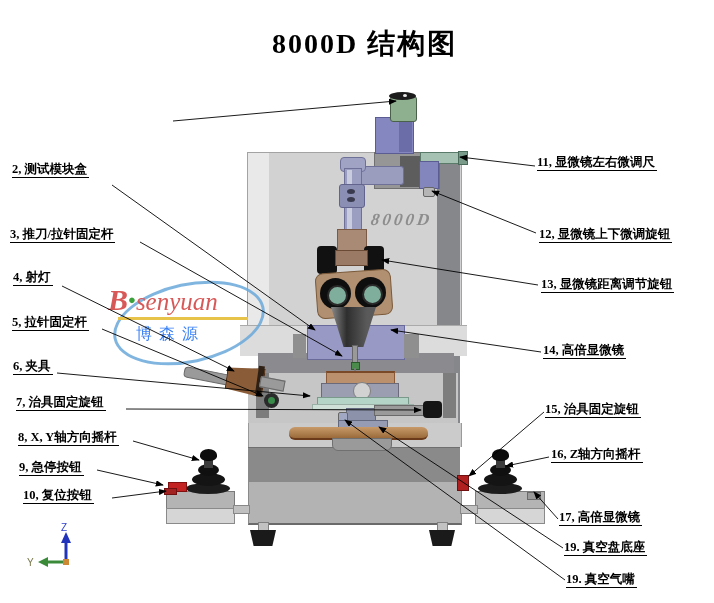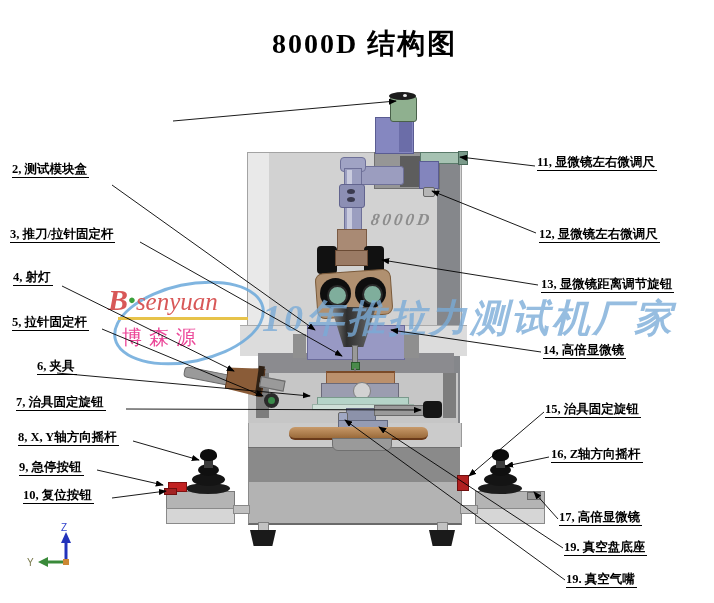--- a/index.html
+++ b/index.html
@@ -5,41 +5,41 @@
   html,body{margin:0;padding:0;background:#fff;}
   #stage{position:relative;width:714px;height:603px;background:#ffffff;overflow:hidden;
          font-family:"Liberation Serif","DejaVu Serif",serif;}
   .abs{position:absolute;}
   
   #title{left:272px;top:25px;font-size:28px;font-weight:bold;letter-spacing:2px;color:#000;white-space:nowrap;}
   
   .lbl{position:absolute;font-size:12.5px;font-weight:bold;color:#000;white-space:nowrap;
        border-bottom:1.5px solid #000;padding:0 2px 1px 0;line-height:14px;z-index:9;}
   .l1{left:14px;top:108px;}  .l2{left:12px;top:162px;}  .l3{left:10px;top:227px;}
-  .l4{left:13px;top:270px;}  .l5{left:12px;top:315px;}  .l6{left:13px;top:359px;margin-left:24px;}
+  .l4{left:13px;top:270px;}  .l5{left:12px;top:315px;}  .l6{left:13px;top:359px;}
   .l7{left:16px;top:395px;}  .l8{left:18px;top:430px;}  .l9{left:19px;top:460px;}
   .l10{left:23px;top:488px;} .l11{left:537px;top:155px;}.l12{left:539px;top:227px;}
   .l13{left:541px;top:277px;}.l14{left:543px;top:343px;}.l15{left:545px;top:402px;}
   .l16{left:551px;top:447px;}.l17{left:559px;top:510px;}.l18{left:564px;top:540px;}
   .l19{left:566px;top:572px;}
   
   #machine{position:absolute;left:0;top:0;width:714px;height:603px;z-index:1;}
   #machine div{position:absolute;}
   .model-text{left:371px;top:210px;font-size:17px;font-style:italic;font-weight:bold;
               color:#8d8d8d;letter-spacing:3px;transform:skewX(-8deg);}
   
   #watermark{position:absolute;left:0;top:0;width:714px;height:603px;z-index:5;pointer-events:none;}
   #wm-ellipse{position:absolute;left:112px;top:283px;width:148px;height:74px;border:3px solid rgba(106,168,219,.85);
               border-radius:50%;transform:rotate(-12deg);}
   #wm-gold{position:absolute;left:118px;top:317px;width:130px;height:3px;background:#e7c34a;}
   #wm-brand{position:absolute;left:108px;top:283px;white-space:nowrap;font-style:italic;}
   #wm-brand .b{font-size:30px;font-weight:bold;color:#d85858;}
   #wm-brand .dot{font-size:13px;color:#3aa03a;vertical-align:6px;}
   #wm-brand .rest{font-size:25px;color:#d85858;}
-  #wm-cn{position:absolute;left:122px;top:324px;font-size:20px;color:#ec4899;letter-spacing:7px;white-space:nowrap;}
+  #wm-cn{position:absolute;left:136px;top:324px;font-size:16px;color:#3b82f6;letter-spacing:7px;white-space:nowrap;}
   #wm-tagline{position:absolute;left:262px;top:293px;font-size:38px;font-style:italic;font-weight:bold;
               color:rgba(120,170,215,.78);letter-spacing:3px;white-space:nowrap;}
   
   #lines{position:absolute;left:0;top:0;z-index:8;pointer-events:none;}
 </style>
 </head>
 <body>
 
 <div id="stage">
 
@@ -148,21 +148,20 @@
     <div style="left:492px;top:449px;width:17px;height:12px;background:#0c0c0c;border-radius:50% 50% 40% 40%;"></div>
     <div style="left:457px;top:475px;width:10px;height:14px;background:#b02020;border:1px solid #701010;"></div>
     <div style="left:527px;top:492px;width:12px;height:6px;background:#9a9a9a;border:1px solid #6a6a6a;"></div>
   </div>
 
   <div id="watermark">
     <div id="wm-ellipse"></div>
     <div id="wm-gold"></div>
     <div id="wm-brand"><span class="b">B</span><span class="dot">●</span><span class="rest">senyuan</span></div>
     <div id="wm-cn">博森源</div>
-    <div id="wm-tagline">10年推拉力测试机厂家</div>
   </div>
 
   <svg id="lines" width="714" height="603">
     <defs>
       <marker id="arr" markerWidth="9" markerHeight="7" refX="8" refY="3.5" orient="auto">
         <path d="M0,0 L9,3.5 L0,7 z" fill="#000"></path>
       </marker>
     </defs>
     <g stroke="#000" stroke-width="0.9" fill="none">
       <line x1="173" y1="121" x2="396" y2="101" marker-end="url(#arr)"></line>
@@ -200,21 +199,21 @@
   <div class="lbl l2">2, 测试模块盒</div>
   <div class="lbl l3">3, 推刀/拉针固定杆</div>
   <div class="lbl l4">4, 射灯</div>
   <div class="lbl l5">5, 拉针固定杆</div>
   <div class="lbl l6">6, 夹具</div>
   <div class="lbl l7">7, 治具固定旋钮</div>
   <div class="lbl l8">8, X, Y轴方向摇杆</div>
   <div class="lbl l9">9, 急停按钮</div>
   <div class="lbl l10">10, 复位按钮</div>
   <div class="lbl l11">11, 显微镜左右微调尺</div>
-  <div class="lbl l12">12, 显微镜左右微调尺</div>
+  <div class="lbl l12">12, 显微镜上下微调旋钮</div>
   <div class="lbl l13">13, 显微镜距离调节旋钮</div>
   <div class="lbl l14">14, 高倍显微镜</div>
   <div class="lbl l15">15, 治具固定旋钮</div>
   <div class="lbl l16">16, Z轴方向摇杆</div>
   <div class="lbl l17">17, 高倍显微镜</div>
   <div class="lbl l18">19. 真空盘底座</div>
   <div class="lbl l19">19. 真空气嘴</div>
 
 </div>
 

